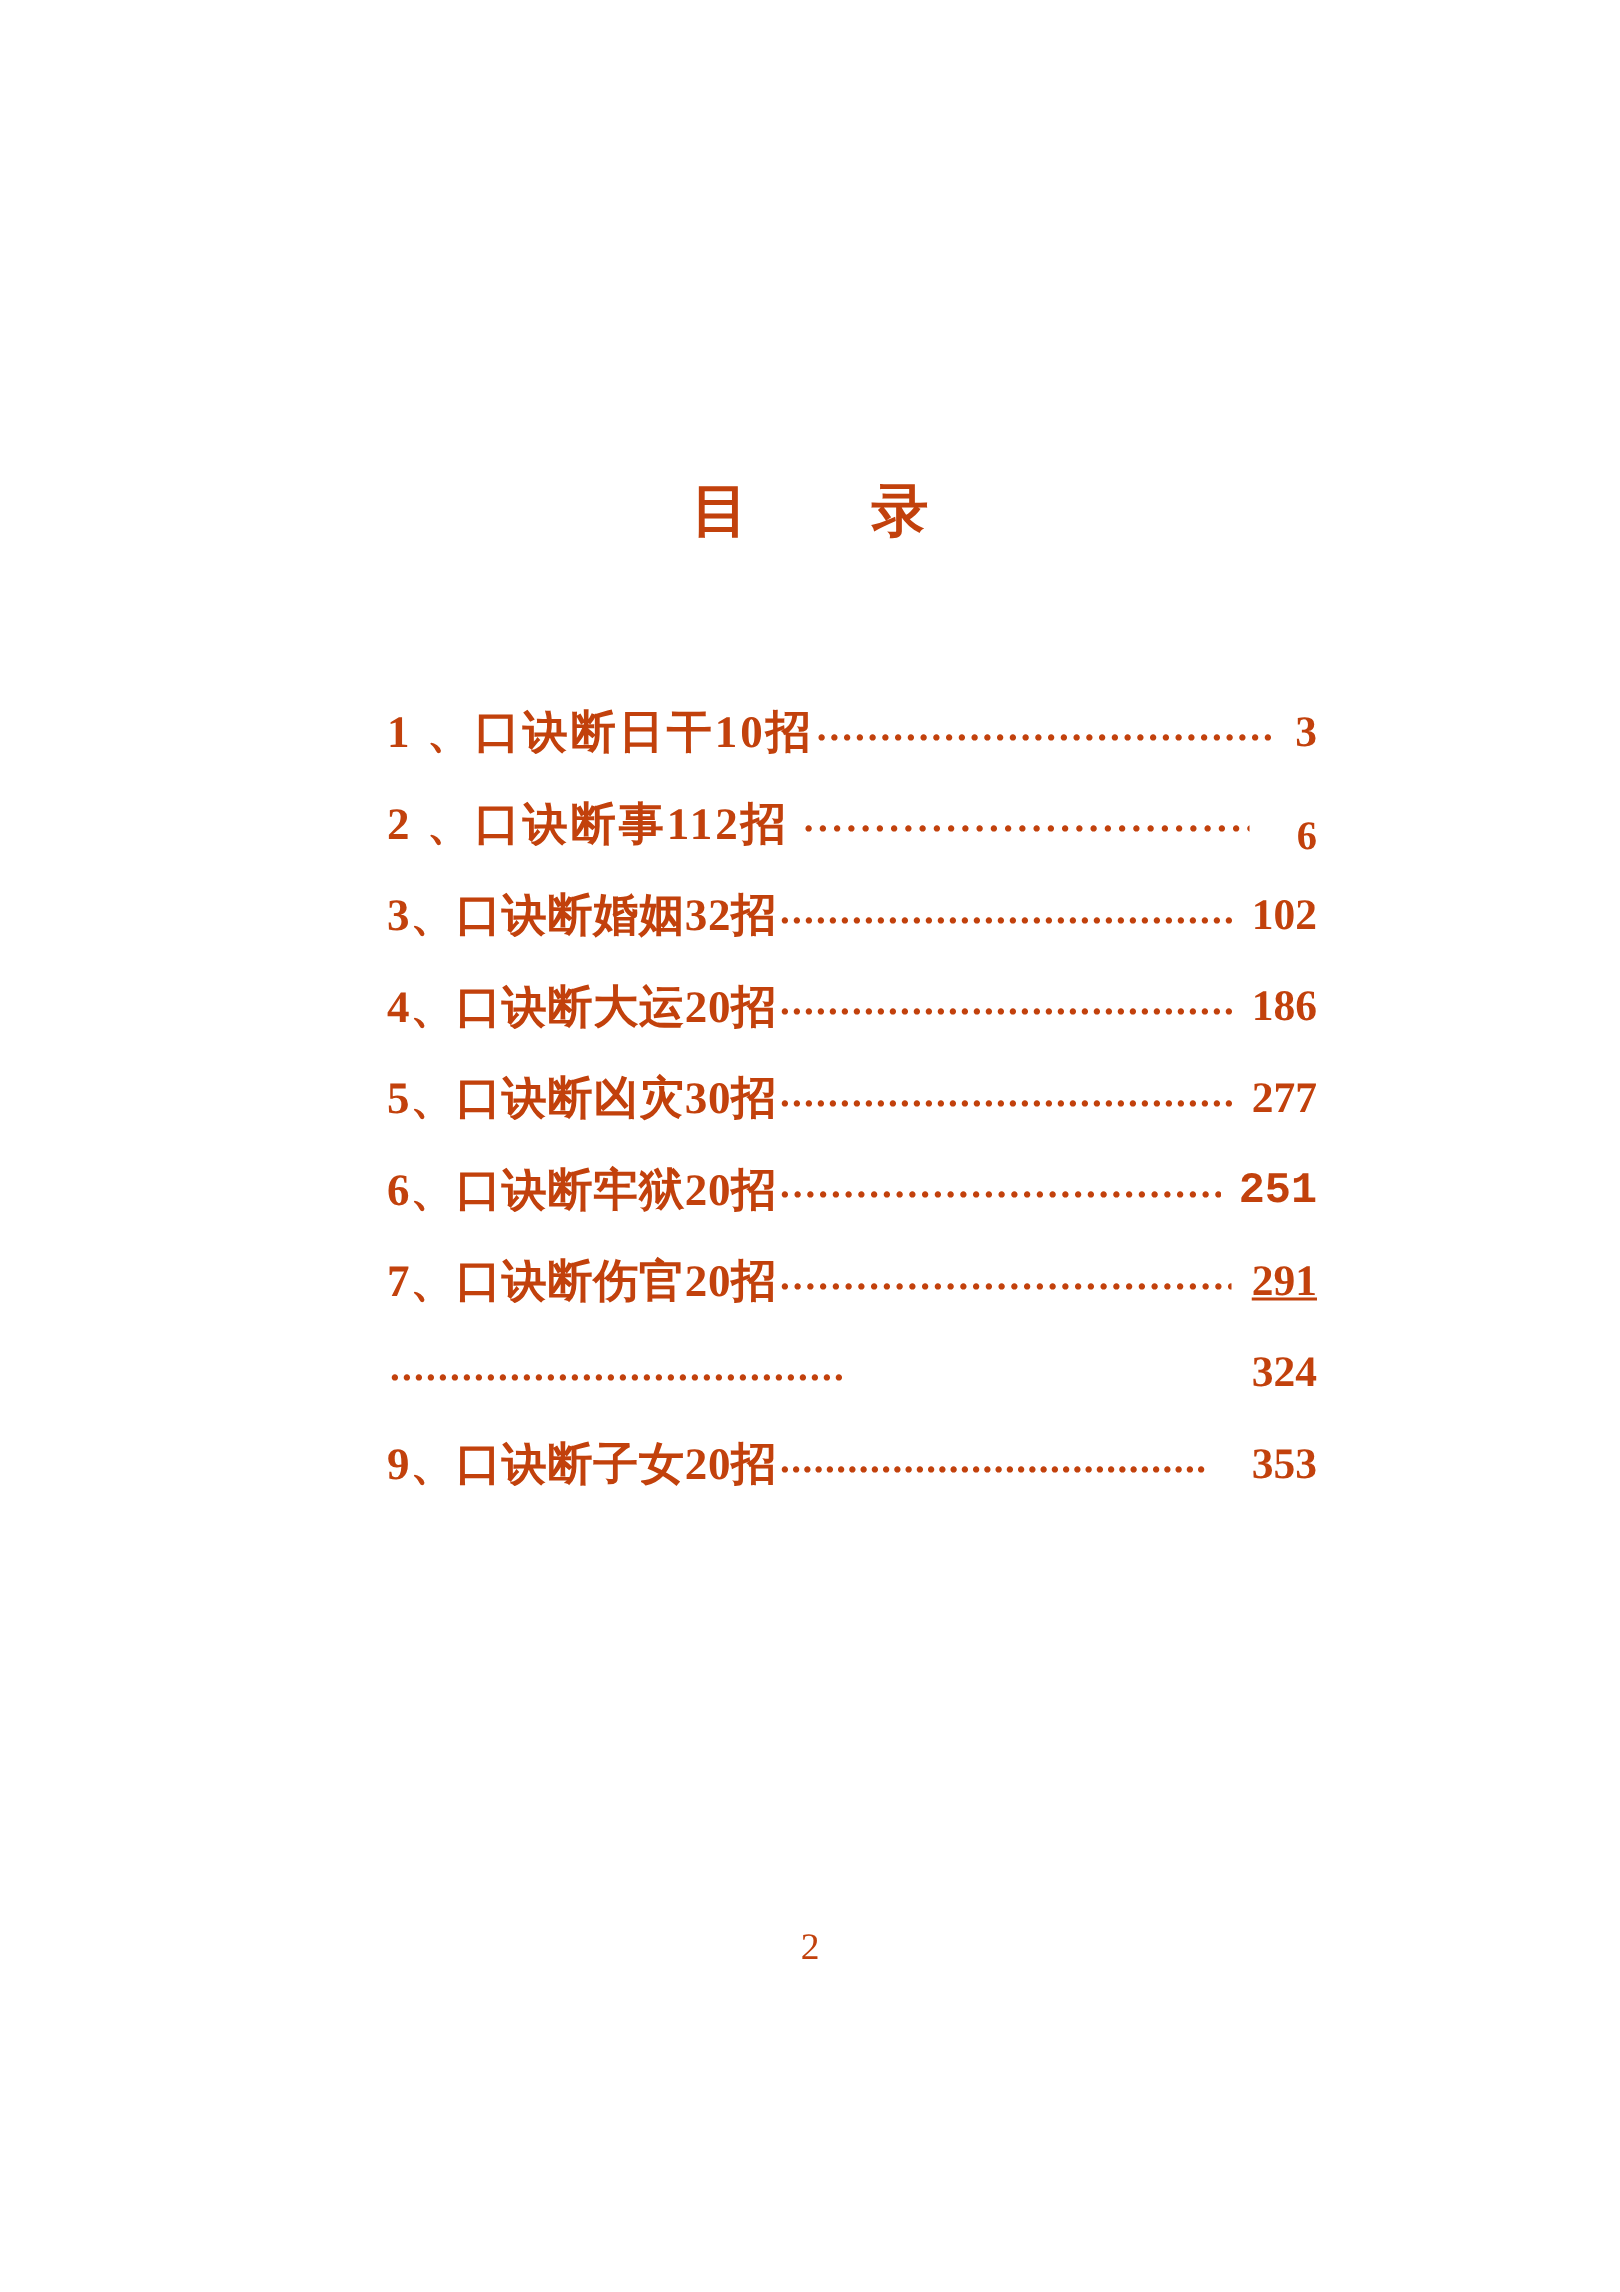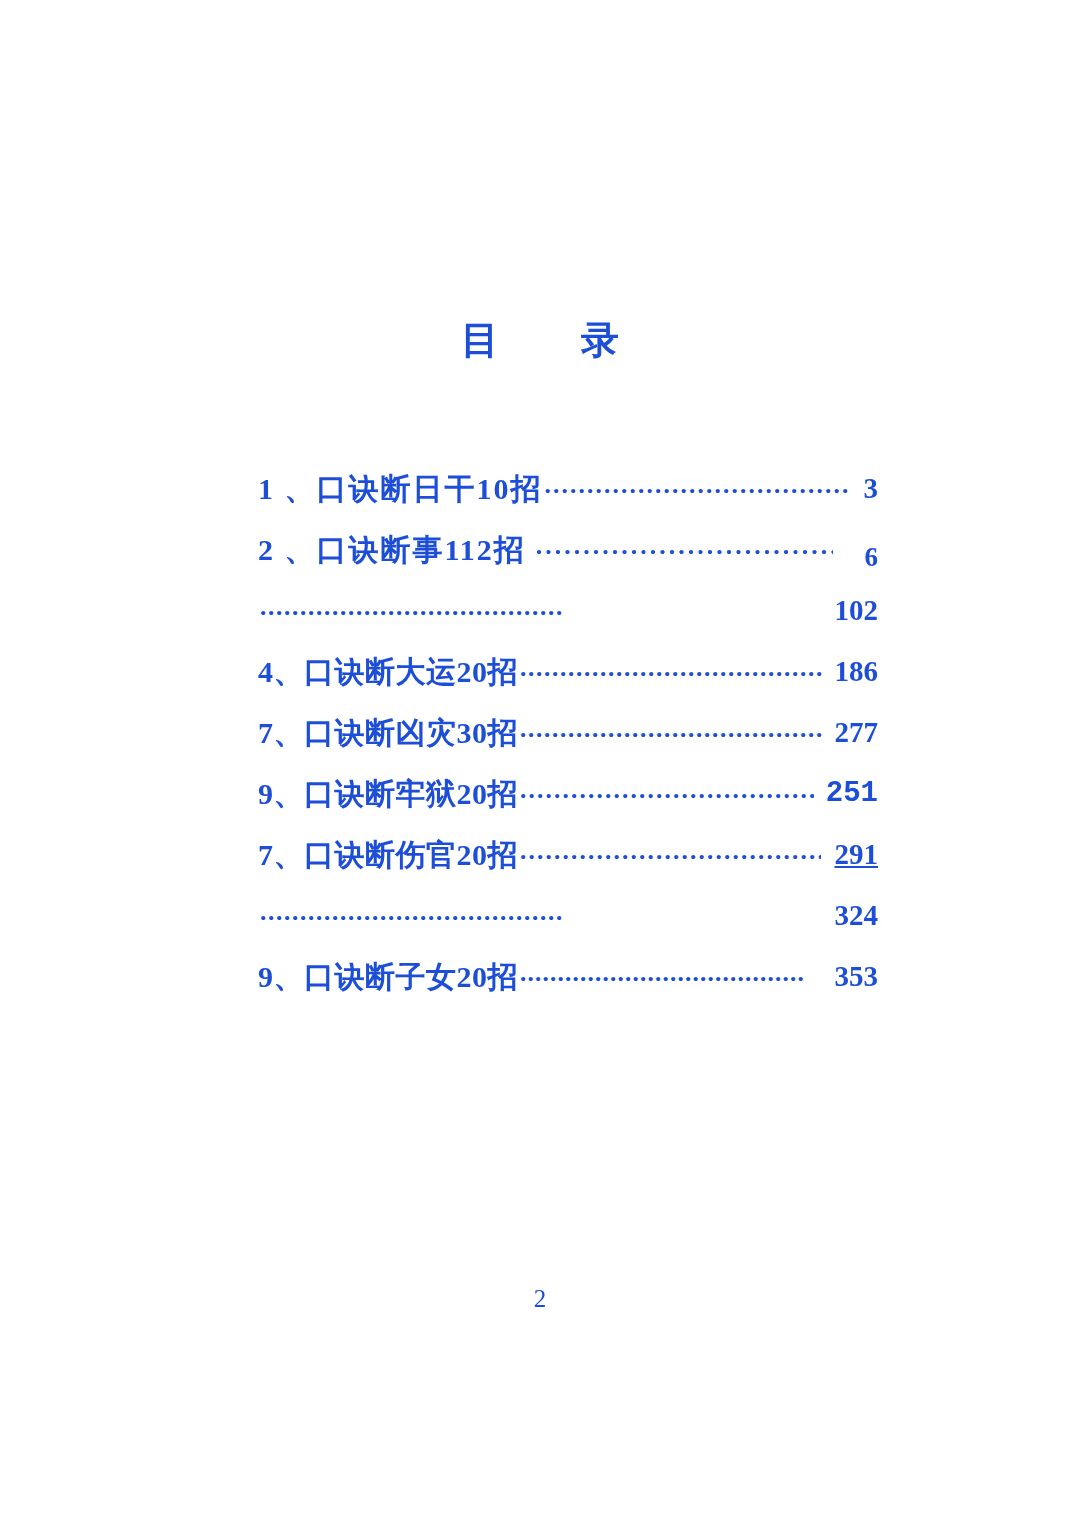--- a/index.html
+++ b/index.html
@@ -6,21 +6,21 @@
     margin: 0;
     padding: 0;
     background: #ffffff;
   }
   .page {
     position: relative;
     width: 1080px;
     height: 1528px;
     background: #ffffff;
     font-family: "Liberation Serif", "DejaVu Serif", serif;
-    color: #1d4ed8;
+    color: #c2410c;
     overflow: hidden;
   }
   .toc-title {
     position: absolute;
     top: 315px;
     left: 0;
     width: 1080px;
     text-align: center;
     font-family: "Liberation Serif", "DejaVu Serif", serif;
     font-weight: bold;
@@ -107,38 +107,39 @@
       <span class="toc-page">3</span>
     </div>
 
     <div class="toc-entry e2">
       <span class="toc-label">2 、口诀断事112招</span>
       <span class="toc-dots">......................................</span>
       <span class="toc-page">6</span>
     </div>
 
     <div class="toc-entry e3">
+      <span class="toc-label">3、口诀断婚姻32招</span>
       <span class="toc-dots">......................................</span>
       <span class="toc-page">102</span>
     </div>
 
     <div class="toc-entry e4">
       <span class="toc-label">4、口诀断大运20招</span>
       <span class="toc-dots">......................................</span>
       <span class="toc-page">186</span>
     </div>
 
     <div class="toc-entry e5">
-      <span class="toc-label">7、口诀断凶灾30招</span>
+      <span class="toc-label">5、口诀断凶灾30招</span>
       <span class="toc-dots">......................................</span>
       <span class="toc-page">277</span>
     </div>
 
     <div class="toc-entry e6">
-      <span class="toc-label">9、口诀断牢狱20招</span>
+      <span class="toc-label">6、口诀断牢狱20招</span>
       <span class="toc-dots">......................................</span>
       <span class="toc-page">251</span>
     </div>
 
     <div class="toc-entry e7">
       <span class="toc-label">7、口诀断伤官20招</span>
       <span class="toc-dots">......................................</span>
       <span class="toc-page">291</span>
     </div>
 

